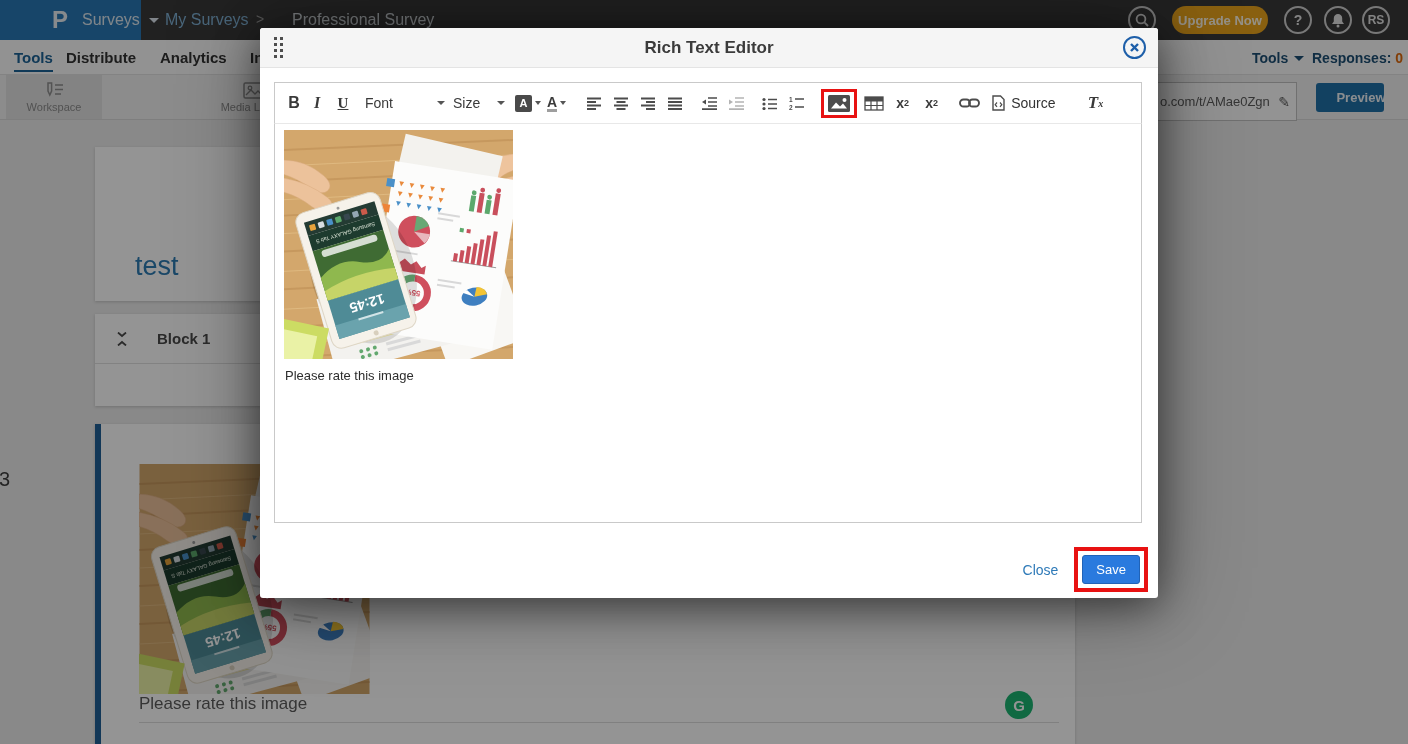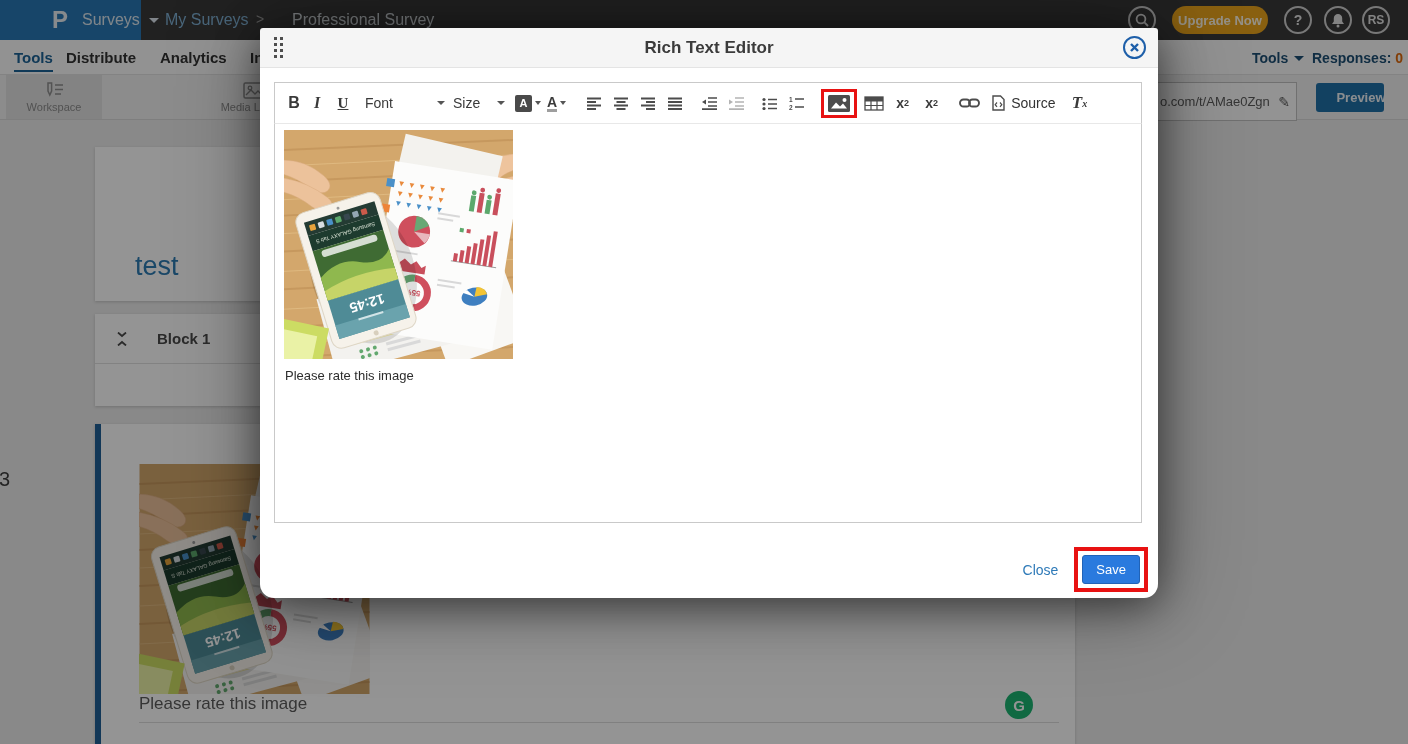--- a/index.html
+++ b/index.html
@@ -40,21 +40,21 @@
   .blockcard{left:95px;top:314px;width:980px;height:92px;}
   .blockhead{left:0;top:0;width:100%;height:50px;border-bottom:1px solid #e0e0e0;box-sizing:border-box;display:flex;align-items:center;}
   .blocklabel{font-size:15px;color:#4a4a4a;font-weight:bold;margin-left:30px;}
   .qnum{left:-1px;top:468px;font-size:20px;color:#3f3f3f;z-index:1;}
   .qcard{left:95px;top:424px;width:980px;height:320px;border-left:6px solid #1f6096;box-sizing:border-box;}
   .qcaption{left:38px;top:270px;font-size:17px;color:#5c5c5c;}
   .qdivider{left:38px;top:298px;width:920px;border-top:1px solid #dcdcdc;}
   .grammarly{left:904px;top:267px;width:28px;height:28px;border-radius:50%;background:#1db573;color:#fff;font-size:15px;font-weight:bold;display:flex;align-items:center;justify-content:center;}
   
   .overlay{left:0;top:0;width:1408px;height:744px;background:rgba(0,0,0,0.42);z-index:5;}
-  .modal{left:260px;top:28px;width:898px;height:570px;background:#fff;border-radius:14px;z-index:10;
+  .modal{left:260px;top:28px;width:898px;height:570px;background:#fff;border-radius:3px;z-index:10;
          box-shadow:0 8px 40px rgba(0,0,0,.5),0 0 90px rgba(0,0,0,.35);}
   .mhead{left:0;top:0;width:100%;height:40px;background:#f5f5f5;border-bottom:1px solid #e4e4e4;box-sizing:border-box;border-radius:3px 3px 0 0;}
   .mtitle{width:100%;top:10px;text-align:center;font-size:17px;font-weight:bold;color:#3b3b3b;}
   .draghandle{left:14px;top:9px;width:10px;height:22px;}
   .mclose{right:12px;top:8px;width:23px;height:23px;border-radius:50%;border:2px solid #1e5fa9;box-sizing:border-box;display:flex;align-items:center;justify-content:center;}
   
   .tbar{left:14px;top:54px;width:868px;height:42px;border:1px solid #c9c9c9;background:#fff;box-sizing:border-box;display:flex;align-items:center;padding:0 8px;}
   .tb{height:28px;display:flex;align-items:center;justify-content:center;color:#3a3a3a;flex-shrink:0;}
   .tb-b{font-weight:bold;font-size:16px;width:22px;margin-right:3px;}
   .tb-i{font-family:"Liberation Serif",serif;font-style:italic;font-weight:bold;font-size:16px;width:18px;margin-right:5px;}
@@ -64,21 +64,21 @@
   .fontcombo{width:80px;justify-content:space-between;}
   .sizecombo{width:52px;justify-content:space-between;margin-right:10px;}
   .colorbox{width:17px;height:17px;background:#4a4a4a;border-radius:2px;color:#fff;font-size:11px;font-weight:bold;display:flex;align-items:center;justify-content:center;}
   .colorA{font-size:14px;font-weight:bold;color:#3a3a3a;border-bottom:3px solid #9e9e9e;line-height:14px;}
   .tbico{width:24px;margin-right:3px;}
   .disabled{opacity:.42;}
   .imgwrap{border:3px solid #e81212;padding:3px 4px;display:flex;align-items:center;margin:0 4px 0 6px;}
   .tbsub{font-size:14px;font-weight:bold;width:25px;margin-right:4px;}
   .tbsub .sm{font-size:9px;}
   .sub .sm{vertical-align:-4px;} .sup .sm{vertical-align:6px;}
-  .source{margin:0 12px 0 10px;display:flex;align-items:center;gap:6px;font-size:14px;color:#333;}
+  .source{margin:0 28px 0 10px;display:flex;align-items:center;gap:6px;font-size:14px;color:#333;}
   .tbtx{font-family:"Liberation Serif",serif;font-style:italic;font-weight:bold;font-size:17px;width:24px;}
   .tbtx .sm{font-size:10px;vertical-align:-3px;}
   
   .editor{left:14px;top:95px;width:868px;height:400px;border:1px solid #c9c9c9;border-top:1px solid #e8e8e8;box-sizing:border-box;padding:6px 9px;overflow:hidden;}
   .ecaption{margin:9px 0 0 1px;font-size:13px;color:#2d2d2d;}
   
   .mfoot{right:10px;bottom:6px;display:flex;align-items:center;gap:16px;}
   .closelink{font-size:14px;color:#2e7ab8;}
   .savebox{border:4px solid #e81212;padding:4px;}
   .savebtn{background:#2a7ade;border:1px solid #2063b8;border-radius:3px;color:#fff;font-size:13px;padding:6px 13px;}

